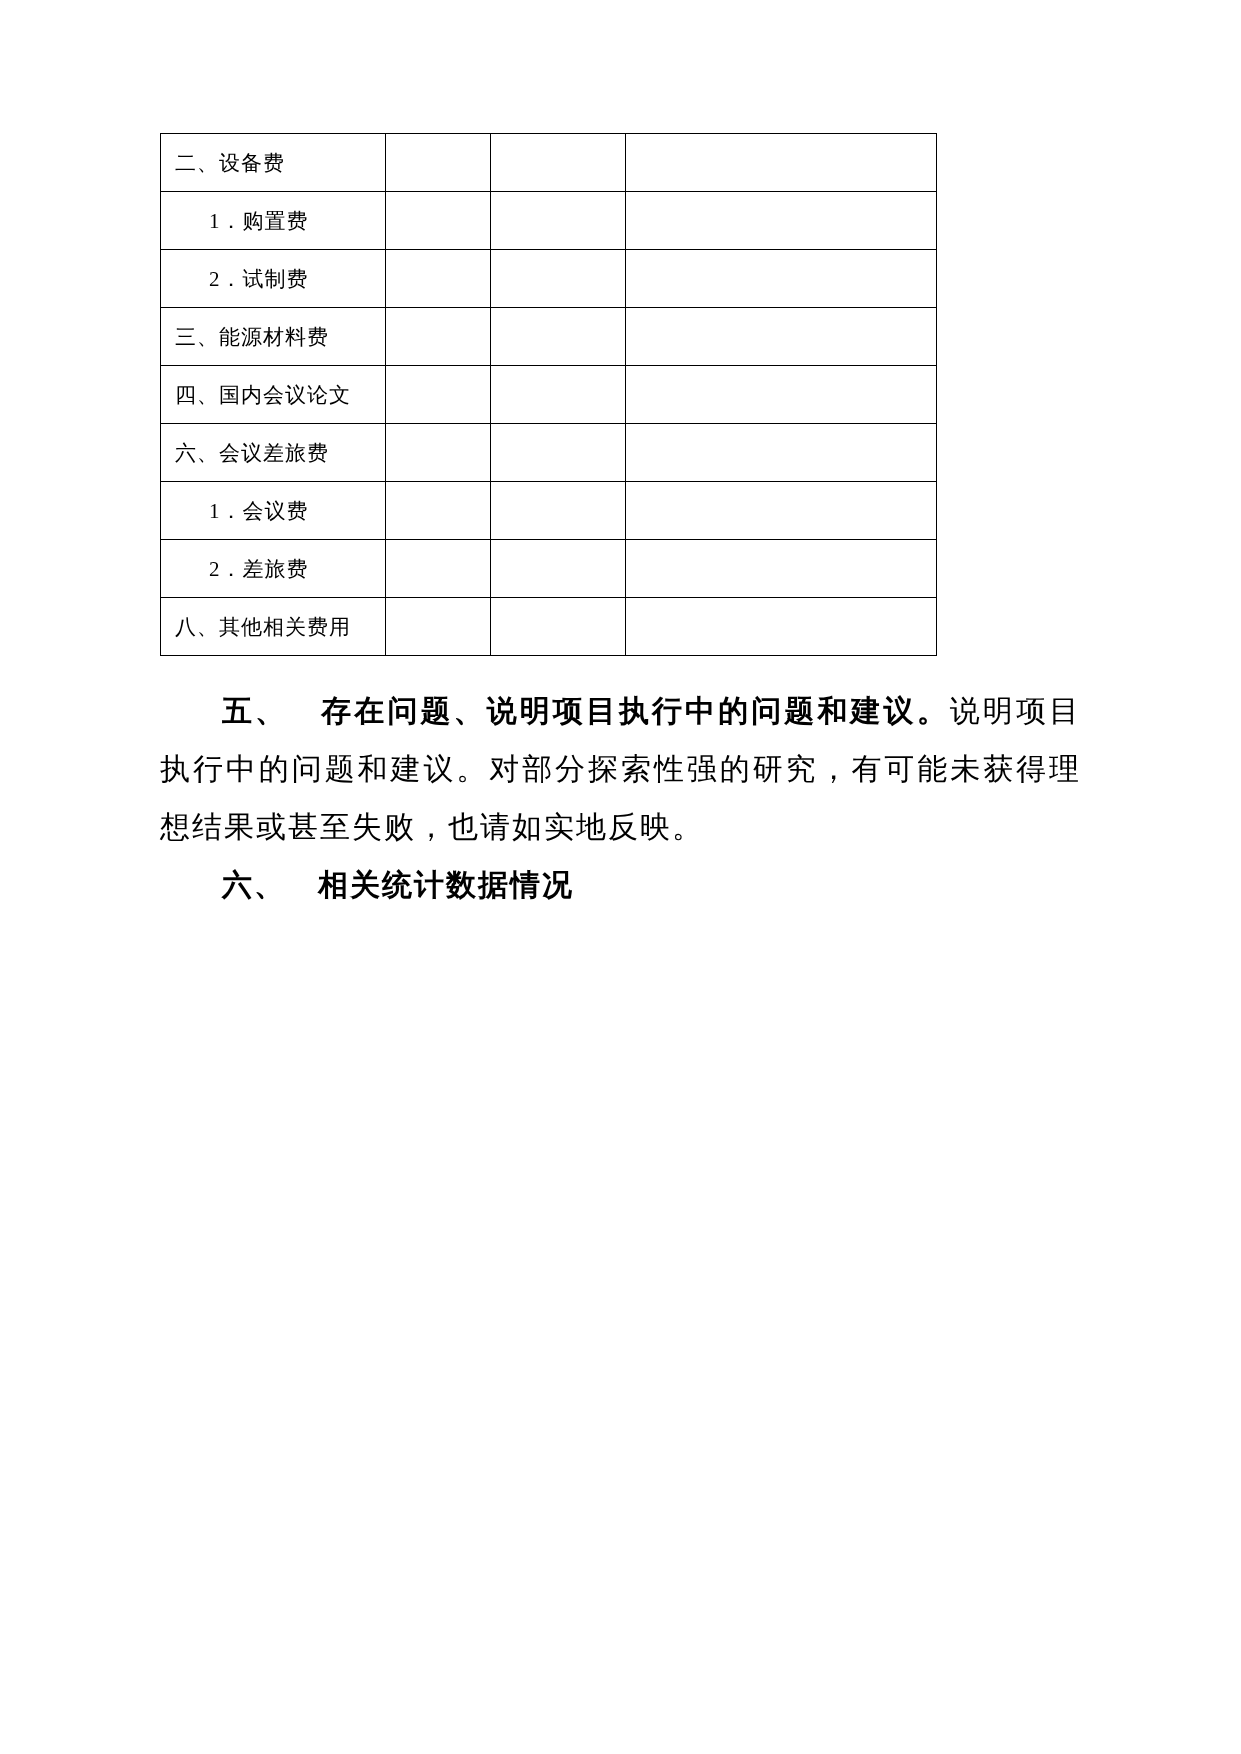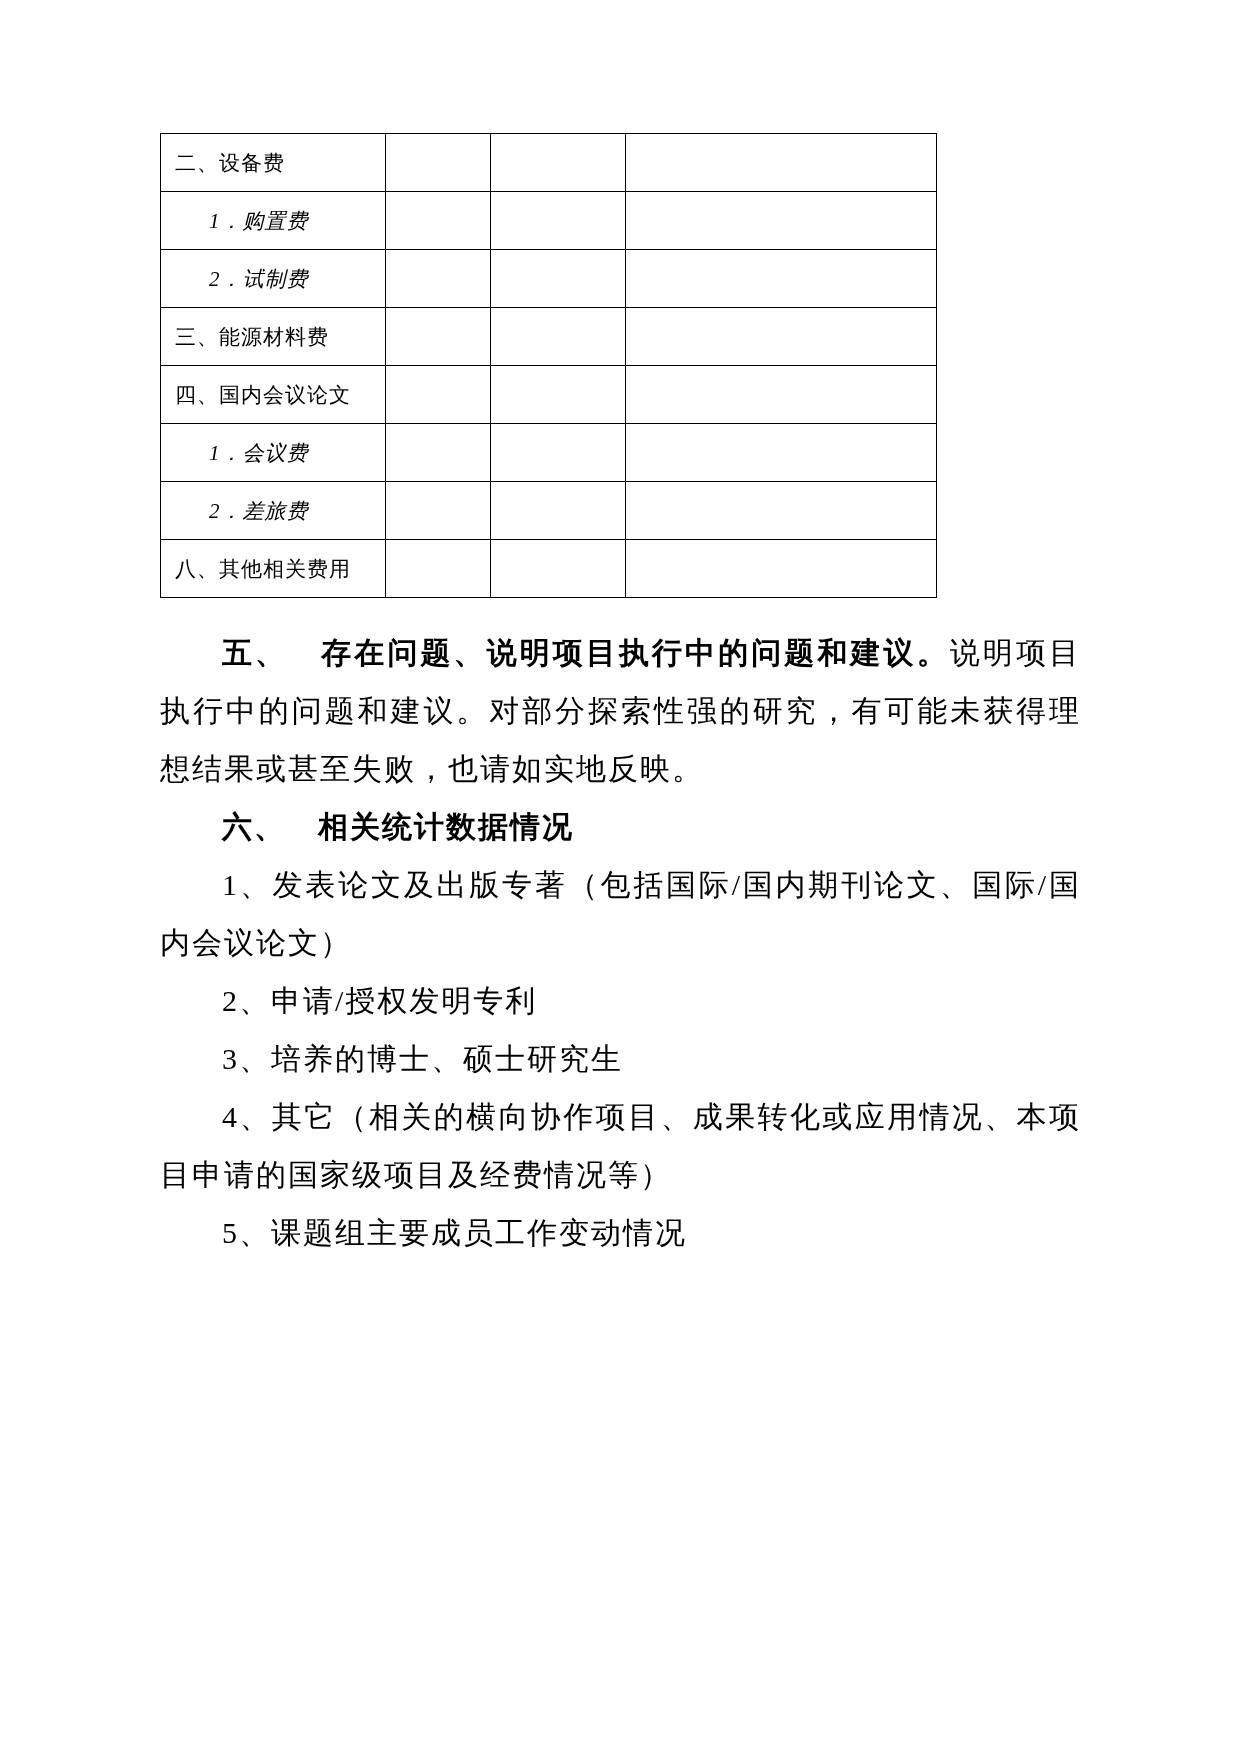--- a/index.html
+++ b/index.html
@@ -33,21 +33,20 @@
     vertical-align: middle;
     box-sizing: border-box;
   }
   td.label-cell {
     font-size: 21px;
     letter-spacing: 1px;
     padding-left: 14px;
   }
   td.label-cell.indent {
     padding-left: 48px;
-    font-style: italic;
   }
 
   
   .text-block {
     margin-top: 26px;
     width: 921px;
     font-size: 30px;
     line-height: 58px;
     letter-spacing: 2px;
   }
@@ -98,20 +97,26 @@
             <td></td>
             <td></td>
           </tr>
           <tr>
             <td class="label-cell">四、国内会议论文</td>
             <td></td>
             <td></td>
             <td></td>
           </tr>
           <tr>
+            <td class="label-cell">六、会议差旅费</td>
+            <td></td>
+            <td></td>
+            <td></td>
+          </tr>
+          <tr>
             <td class="label-cell indent">1．会议费</td>
             <td></td>
             <td></td>
             <td></td>
           </tr>
           <tr>
             <td class="label-cell indent">2．差旅费</td>
             <td></td>
             <td></td>
             <td></td>
@@ -121,23 +126,16 @@
             <td></td>
             <td></td>
             <td></td>
           </tr>
         </tbody>
     </table>
 
     <div class="text-block">
       <p><span class="bold">五、　存在问题、说明项目执行中的问题和建议。</span><span>说明项目执行中的问题和建议。对部分探索性强的研究，有可能未获得理想结果或甚至失败，也请如实地反映。</span></p>
       <p class="bold">六、　相关统计数据情况</p>
-      <div id="section6-items">
-          <p>1、发表论文及出版专著（包括国际/国内期刊论文、国际/国内会议论文）</p>
-          <p>2、申请/授权发明专利</p>
-          <p>3、培养的博士、硕士研究生</p>
-          <p>4、其它（相关的横向协作项目、成果转化或应用情况、本项目申请的国家级项目及经费情况等）</p>
-          <p>5、课题组主要成员工作变动情况</p>
-        </div>
     </div>
 
   </div>
 </div>
 
 </body></html>

